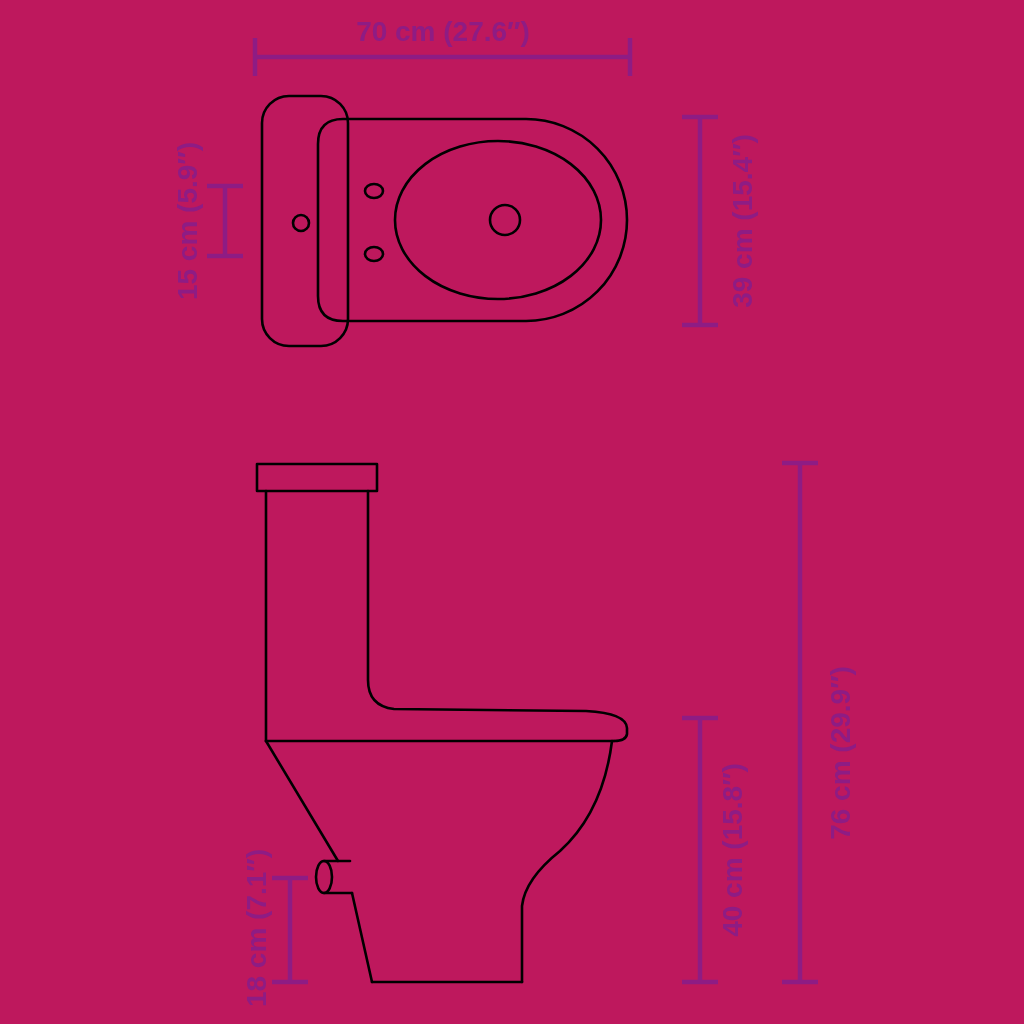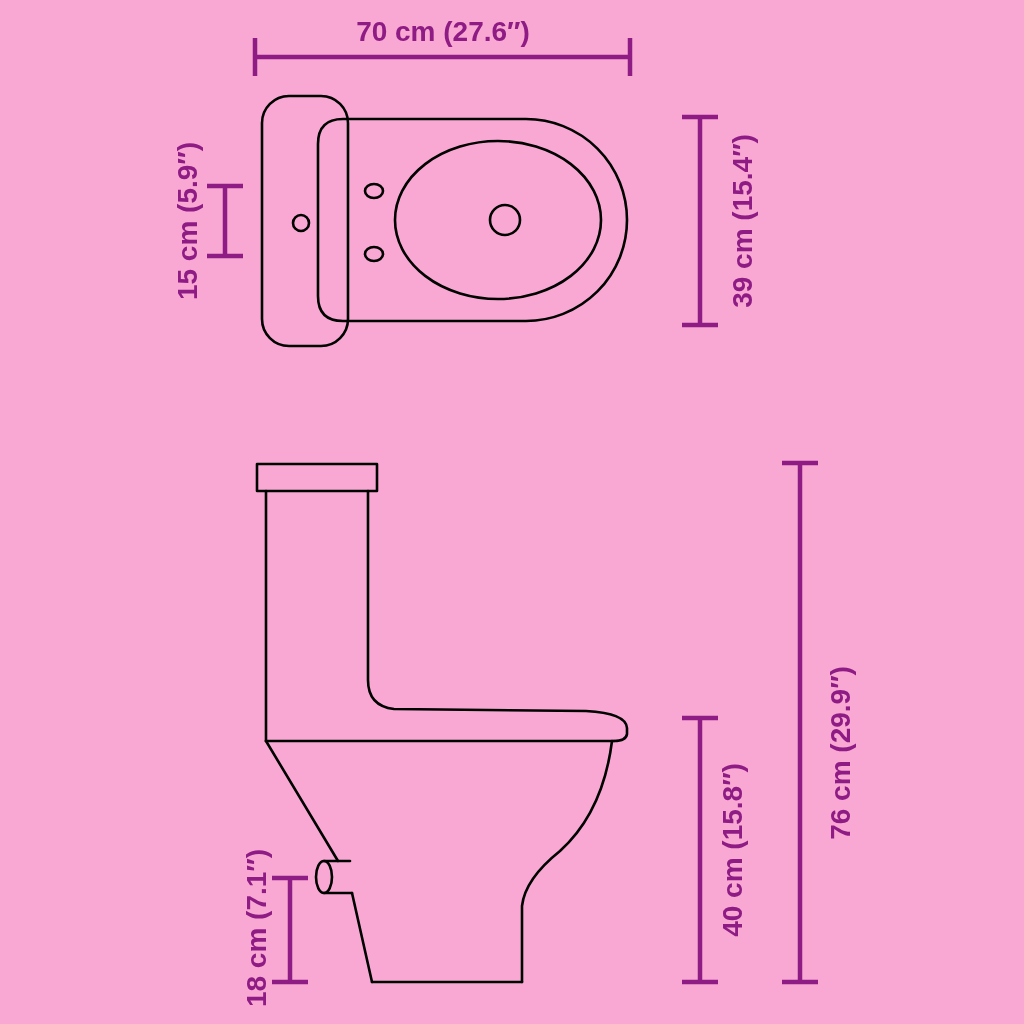--- a/index.html
+++ b/index.html
@@ -4,21 +4,21 @@
 <style>
   html, body {
     margin: 0;
     padding: 0;
     background: #ffffff;
   }
   .canvas {
     position: relative;
     width: 1024px;
     height: 1024px;
-    background: #f9a8d4;
+    background: #be185d;
     overflow: hidden;
     font-family: "Liberation Sans", sans-serif;
   }
   svg { display: block; }
   .art {
     fill: none;
     stroke: #000000;
     stroke-width: 2.6;
     stroke-linejoin: round;
     stroke-linecap: round;

